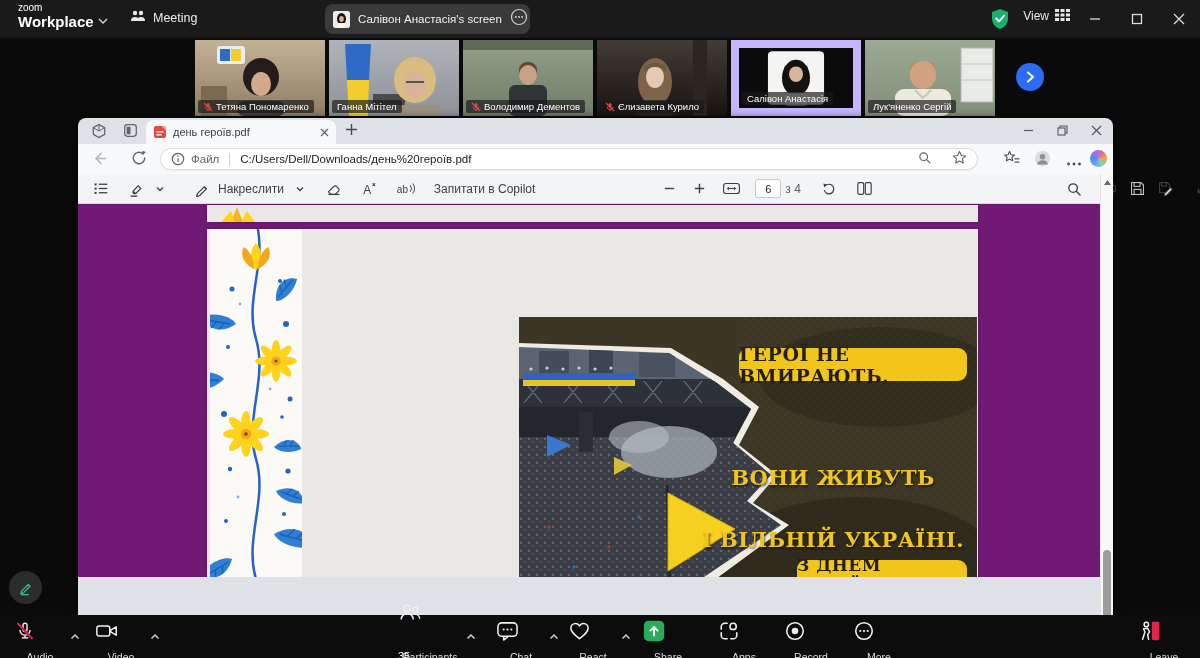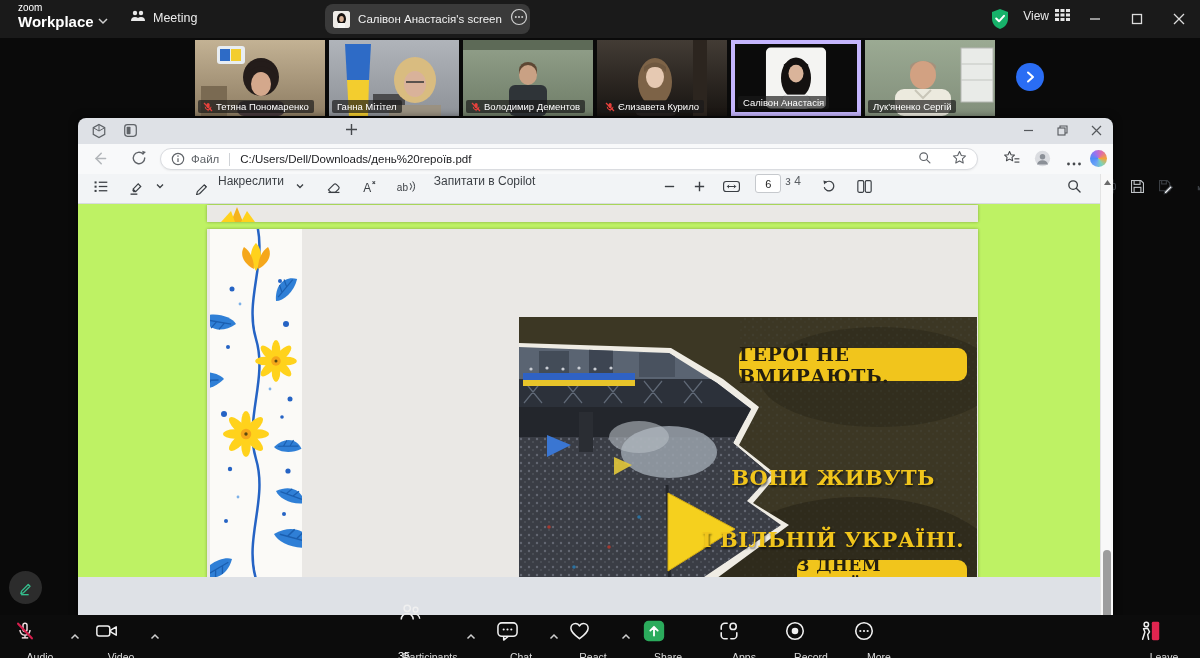--- a/index.html
+++ b/index.html
@@ -17,48 +17,48 @@
   .sharepill .avatar { width:17px; height:17px; border-radius:3px; background:#d9d4cd; overflow:hidden; flex:0 0 auto; }
   .sharepill .t { font-size:11.5px; color:#f1f1f1; white-space:nowrap; flex:1; }
   .winbtns { position:absolute; top:0; right:0; height:38px; display:flex; align-items:center; }
   .winbtn { width:42px; height:38px; display:flex; align-items:center; justify-content:center; }
   #viewbtn { position:absolute; right:130px; top:8px; display:flex; align-items:center; gap:6px; font-size:12px; color:#e9e9e9; }
   #shield { position:absolute; right:190px; top:8px; }
 
   
   #vstrip { position:absolute; left:195px; top:40px; display:flex; gap:4px; }
   .vtile { position:relative; width:130px; height:76px; background:#222; overflow:hidden; }
-  .vtile.active { border:4px solid #c4b5fd; }
+  .vtile.active { border:8px solid #c4b5fd; }
   .vtile svg.scene { display:block; width:100%; height:100%; }
   .vname { position:absolute; left:3px; bottom:3px; display:flex; align-items:center; gap:3px; background:rgba(25,25,25,.68); color:#fff; font-size:9.5px; padding:1px 5px; border-radius:2px; white-space:nowrap; max-width:124px; }
   #nextbtn { position:absolute; left:1016px; top:63px; width:28px; height:28px; border-radius:50%; background:#2a6df4; display:flex; align-items:center; justify-content:center; }
 
   
   #edge { position:absolute; left:78px; top:118px; width:1035px; height:540px; border-radius:8px 8px 0 0; background:#dee1e6; box-shadow:0 0 8px rgba(0,0,0,.6); }
   #tabstrip { position:absolute; left:0; top:0; width:100%; height:26px; }
   .tsicon { position:absolute; top:4px; }
   #pdftab { position:absolute; left:68px; top:2px; width:190px; height:24px; background:#f8f9fa; border-radius:8px 8px 0 0; display:flex; align-items:center; gap:6px; padding:0 7px; }
   #pdftab .tt { font-size:11px; color:#3c4043; white-space:nowrap; overflow:hidden; flex:1; }
   #newtab { position:absolute; left:266px; top:4px; }
   .ewinbtn { position:absolute; top:0; width:34px; height:25px; display:flex; align-items:center; justify-content:center; }
 
   #addrrow { position:absolute; left:0; top:26px; width:100%; height:30px; background:#f8f9fa; }
   #addrfield { position:absolute; left:82px; top:4px; width:818px; height:22px; background:#fff; border:1px solid #dadce0; border-radius:11px; display:flex; align-items:center; padding:0 10px; gap:6px; box-shadow:0 1px 2px rgba(0,0,0,.06); }
   #addrfield .scheme { font-size:11.5px; color:#5f6368; }
   #addrfield .div { width:1px; height:13px; background:#d0d3d7; margin:0 4px; }
   #addrfield .url { font-size:11.5px; color:#202124; flex:1; white-space:nowrap; overflow:hidden; }
   .addricon { position:absolute; top:5px; }
 
-  #pdfbar { position:absolute; left:0; top:56px; width:100%; height:30px; background:#f2f4f6; border-bottom:1px solid #d8dbde; display:flex; align-items:flex-start; font-size:12px; color:#3b3f44; }
+  #pdfbar { position:absolute; left:0; top:56px; width:100%; height:30px; background:#f2f4f6; border-bottom:1px solid #d8dbde; display:flex; align-items:center; font-size:12px; color:#3b3f44; }
   .pb { display:flex; align-items:center; justify-content:center; height:24px; min-width:24px; border-radius:4px; }
   .pdiv { width:1px; height:16px; background:#cfd2d6; margin:0 6px; }
   #pageinput { width:26px; height:19px; text-align:center; font-size:11px; border:1px solid #c6c9cd; border-radius:3px; background:#fff; color:#222; font-family:"Liberation Sans",sans-serif; }
   .pblabel { margin:0 4px; white-space:nowrap; }
 
-  #pdfcontent { position:absolute; left:0; top:86px; width:1035px; height:373px; background:#bef264; overflow:hidden; }
+  #pdfcontent { position:absolute; left:0; top:86px; width:1035px; height:373px; background:#701a75; overflow:hidden; }
   .page { position:absolute; background:#eae8e5; box-shadow:0 0 3px rgba(0,0,0,.3); }
   #floral { position:absolute; left:3px; top:0; width:92px; height:429px; background:#fbfaf7; overflow:hidden; }
 
   
   #poster { position:absolute; left:312px; top:88px; width:458px; height:305px; background:#3c3724; overflow:hidden; }
   .ybox { position:absolute; background:#f1c51c; border-radius:9px; color:#241f10; font-family:"DejaVu Serif",serif; font-weight:700; display:flex; align-items:center; justify-content:center; letter-spacing:.5px; }
   .ylines { position:absolute; left:170px; width:288px; text-align:center; color:#f1c51c; font-family:"DejaVu Serif",serif; font-weight:700; font-size:21px; letter-spacing:.5px; text-shadow:1px 2px 2px rgba(0,0,0,.55); white-space:nowrap; }
 
   
   #scrollbar { position:absolute; right:0; top:56px; width:13px; height:484px; background:#f8f8f8; border-left:1px solid #e3e3e3; }
@@ -318,20 +318,34 @@
             <path d="M11,3 L18,7 V15 L11,19 L4,15 V7 Z" fill="none" stroke="#5f6368" stroke-width="1.5"></path>
             <path d="M11,3 V11 M4,7 L11,11 L18,7" fill="none" stroke="#5f6368" stroke-width="1.2"></path>
           </svg>
       </span>
       <span class="tsicon" style="left:44px">
         <svg width="17" height="17" viewBox="0 0 22 22">
             <rect x="3.5" y="3.5" width="15" height="15" rx="3.5" fill="none" stroke="#5f6368" stroke-width="1.6"></rect>
             <rect x="6" y="6" width="5" height="10" rx="1" fill="#5f6368"></rect>
           </svg>
       </span>
+      <div id="pdftab">
+        <svg width="14" height="14" viewBox="0 0 14 14">
+            <rect x="1" y="1" width="12" height="12" rx="2" fill="#e8453c"></rect>
+            <path d="M8.5,1 H13 V5.5 Z" fill="#f4a9a4"></path>
+            <rect x="3.2" y="6.2" width="7.6" height="1.4" rx=".7" fill="#fff"></rect>
+            <rect x="3.2" y="9" width="5.5" height="1.4" rx=".7" fill="#fff"></rect>
+          </svg>
+        <span class="tt">день героїв.pdf</span>
+        <span>
+          <svg width="9" height="9" viewBox="0 0 9 9">
+              <path d="M1,1 L8,8 M8,1 L1,8" stroke="#5f6368" stroke-width="1.2"></path>
+            </svg>
+        </span>
+      </div>
       <span id="newtab">
         <svg width="15" height="15" viewBox="0 0 15 15">
             <path d="M7.5,2 V13 M2,7.5 H13" stroke="#45484c" stroke-width="1.4"></path>
           </svg>
       </span>
       <div class="ewinbtn" style="right:68px">
           <svg width="11" height="11" viewBox="0 0 11 11">
             <line x1="1" y1="5.5" x2="10" y2="5.5" stroke="#55585c" stroke-width="1.2"></line>
           </svg>
         </div>

